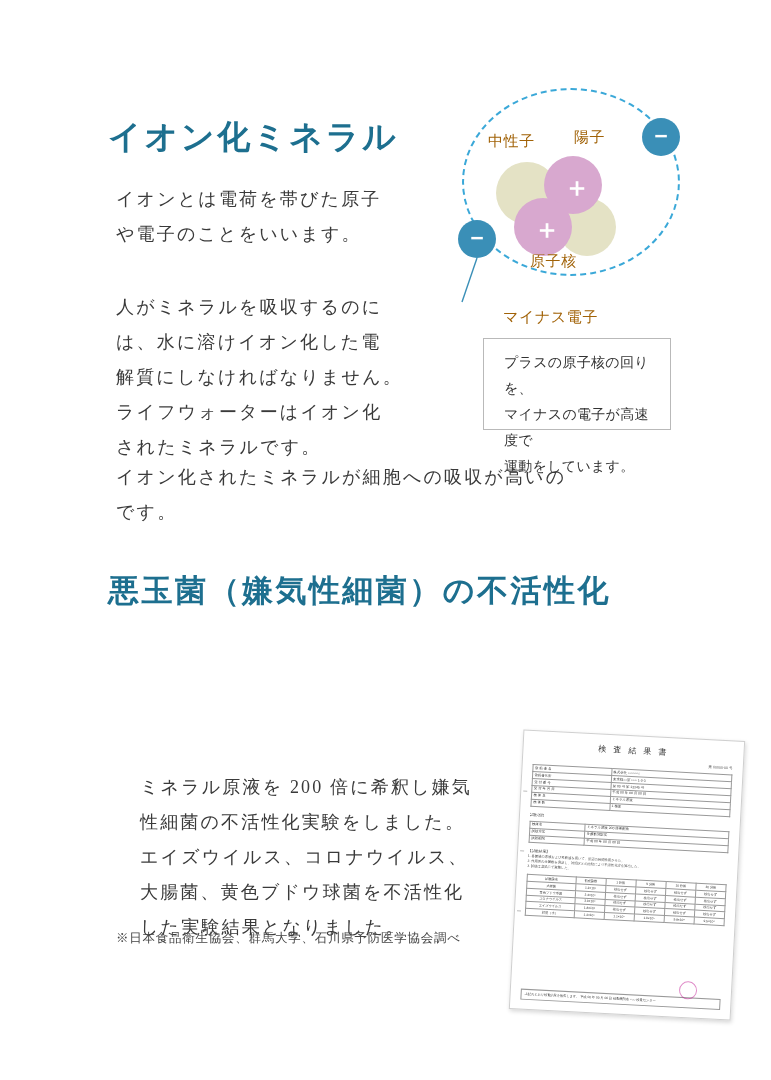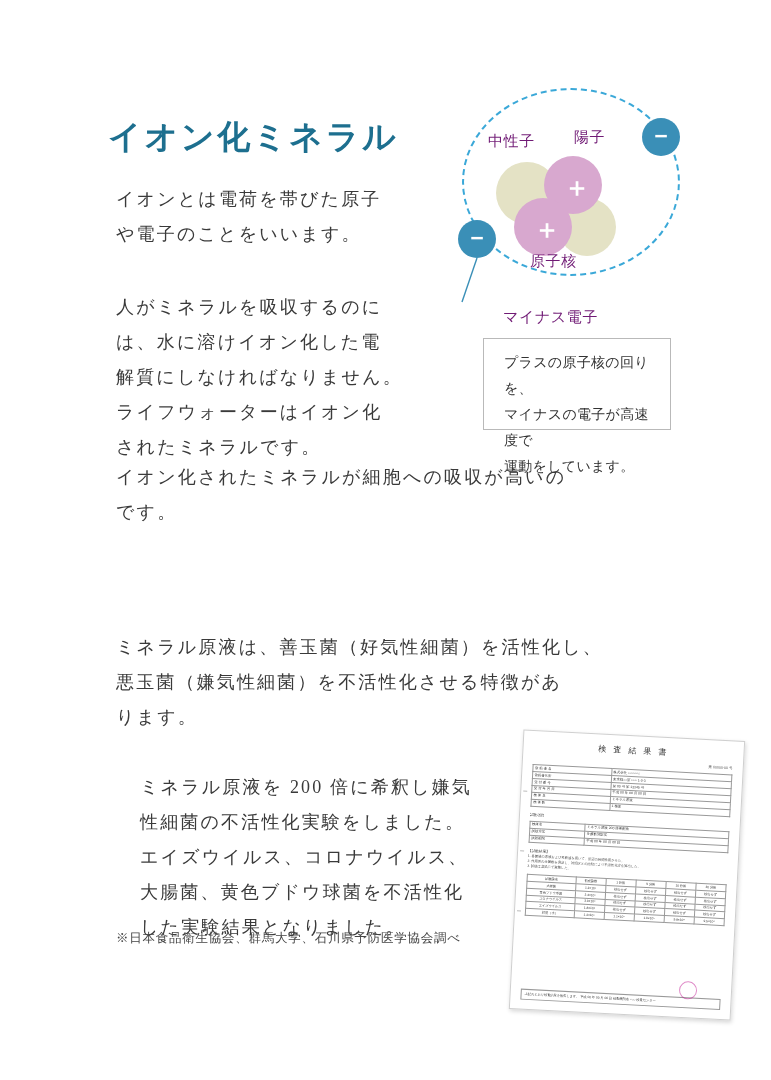--- a/index.html
+++ b/index.html
@@ -159,21 +159,21 @@
     font-weight: 700;
     text-align: center;
     line-height: 34px;
   }
   #electron-top { left: 202px; top: 48px; }
   #electron-left { left: 18px; top: 150px; }
 
   .diagram-label {
     position: absolute;
     font-size: 15px;
-    color: #701a75;
+    color: #a16207;
     font-family: "Liberation Sans", "DejaVu Sans", sans-serif;
     letter-spacing: 0.04em;
     white-space: nowrap;
   }
   #label-neutron { left: 48px; top: 62px; }
   #label-proton { left: 134px; top: 58px; }
   #label-nucleus { left: 90px; top: 182px; }
   #label-electron {
     left: 30px;
     top: 238px;
@@ -341,24 +341,22 @@
     <div class="diagram-label" id="label-neutron">中性子</div>
     <div class="diagram-label" id="label-proton">陽子</div>
     <div class="diagram-label" id="label-nucleus">原子核</div>
     <div class="diagram-label" id="label-electron">マイナス電子</div>
   </div>
 
   <div id="callout-box">プラスの原子核の回りを、
 マイナスの電子が高速度で
 運動をしています。</div>
 
-
-  <div class="body-text" id="para-bact-1">ミネラル原液は、善玉菌（好気性細菌）を活性化し、
-悪玉菌（嫌気性細菌）を不活性化させる特徴があ
-ります。</div>
+  <div class="heading" id="heading-bacteria">悪玉菌（嫌気性細菌）の不活性化</div>
+
 
   <div class="body-text" id="para-bact-2">ミネラル原液を 200 倍に希釈し嫌気
 性細菌の不活性化実験をしました。
 エイズウイルス、コロナウイルス、
 大腸菌、黄色ブドウ球菌を不活性化
 した実験結果となりました。</div>
 
   <div id="note-source">※日本食品衛生協会、群馬大学、石川県予防医学協会調べ</div>
 
   <div id="certificate">

